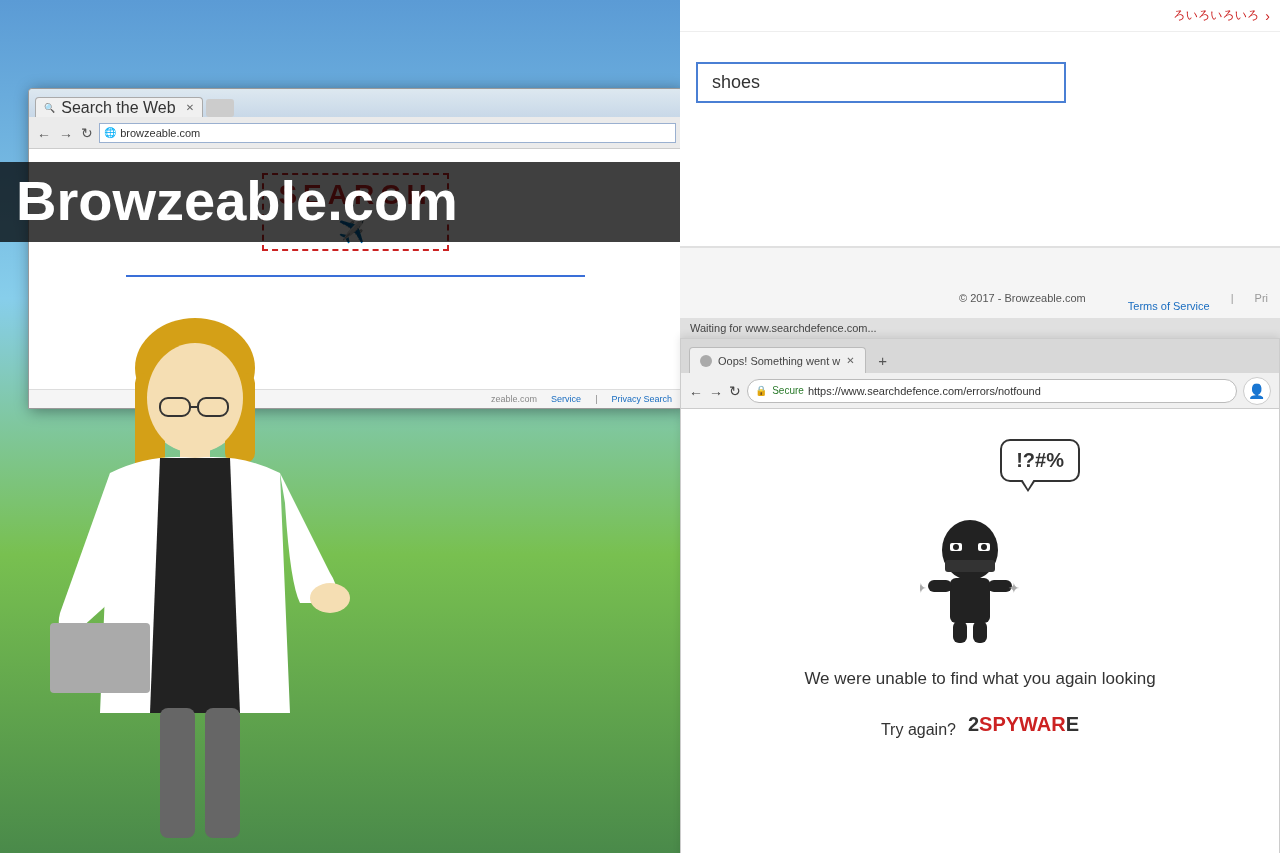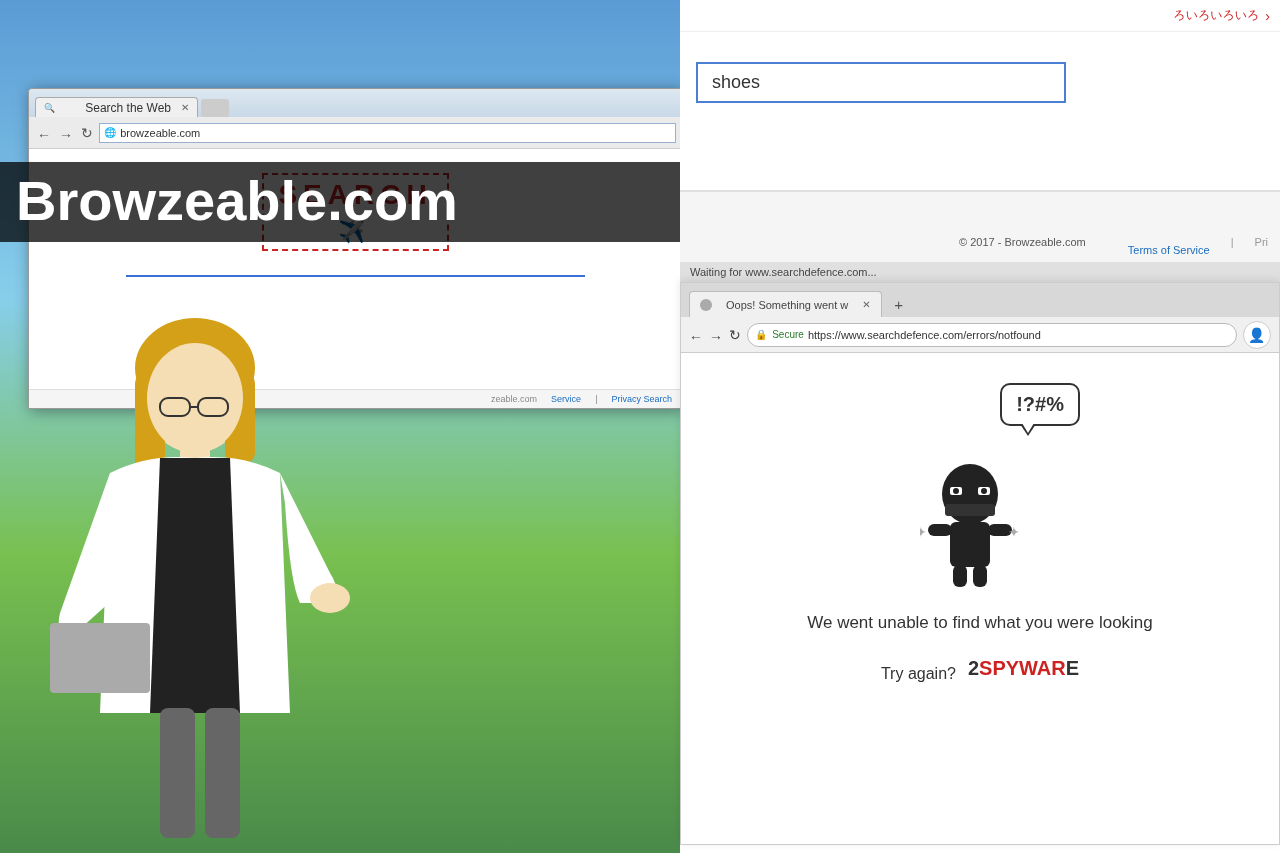--- a/index.html
+++ b/index.html
@@ -193,21 +193,21 @@
       position: absolute;
       top: 0;
       left: 680px;
       width: 600px;
       height: 853px;
       background: white;
     }
 
     
     .rs-top {
-      height: 192px;
+      height: 248px;
       background: white;
       position: relative;
       border-bottom: 2px solid #e0e0e0;
     }
 
     .rs-top-red-bar {
       background: white;
       height: 32px;
       display: flex;
       align-items: center;
@@ -291,21 +291,21 @@
     .rs-tab {
       background: #f0f0f0;
       border: 1px solid #bbb;
       border-bottom: none;
       border-radius: 4px 4px 0 0;
       height: 26px;
       padding: 0 10px;
       font-size: 11px;
       display: flex;
       align-items: center;
-      gap: 14px;
+      gap: 6px;
       color: #444;
     }
 
     .rs-tab-dot {
       width: 12px;
       height: 12px;
       border-radius: 50%;
       background: #aaa;
     }
 
@@ -484,21 +484,21 @@
 <body>
 
 <div class="composite-container">
 
   <div class="left-bg-main"></div>
 
   <div class="inner-browser">
     <div class="inner-browser-titlebar">
       <div class="inner-tab">
         <span style="font-size:9px;">🔍</span>
-        <span style="font-size:12px;margin-left:24px;">Search the Web</span>
+        <span style="font-size:16px;">Search the Web</span>
         <span class="tab-close">✕</span>
       </div>
       <div class="inner-tab-placeholder"></div>
     </div>
     <div class="inner-browser-toolbar">
       <span class="inner-nav-btn">←</span>
       <span class="inner-nav-btn">→</span>
       <span class="inner-nav-btn">↻</span>
       <div class="inner-address">
         <span style="font-size:10px;color:#7090c0;">🌐</span>
@@ -633,21 +633,21 @@
 
               <rect x="33" y="106" width="14" height="22" rx="6" fill="#222"></rect>
               <rect x="53" y="106" width="14" height="22" rx="6" fill="#222"></rect>
 
               <text x="-5" y="78" font-size="14" fill="#aaa">✦</text>
               <text x="88" y="78" font-size="14" fill="#aaa">✦</text>
             </svg>
           </div>
         </div>
 
-        <p class="error-msg-text">We went unable to find what you were looking</p>
+        <p class="error-msg-text">We were unable to find what you again looking</p>
 
         <div class="try-row">
           <span class="try-text">Try again?</span>
           <span class="spyware-brand">
             <span class="num">2</span><span class="spy">SPYWAR</span><span class="ware">E</span>
           </span>
         </div>
       </div>
     </div>
 

